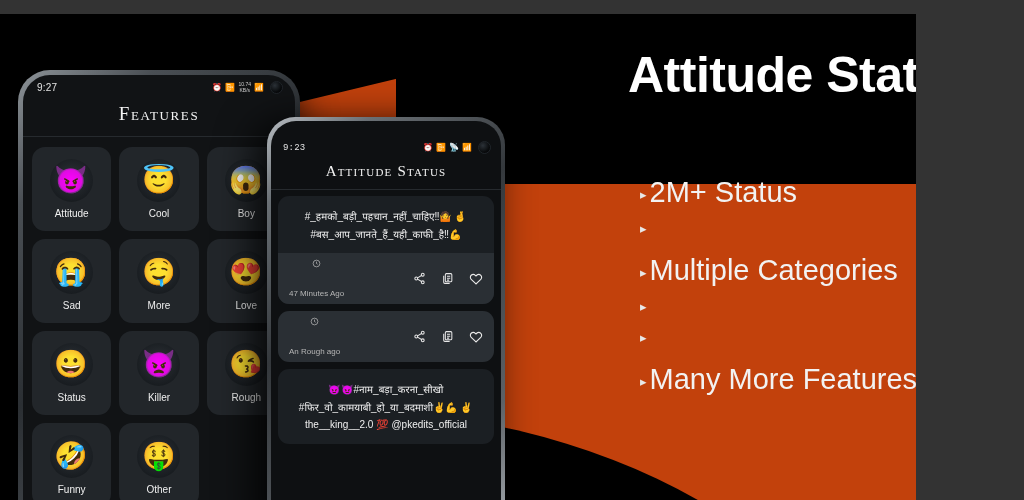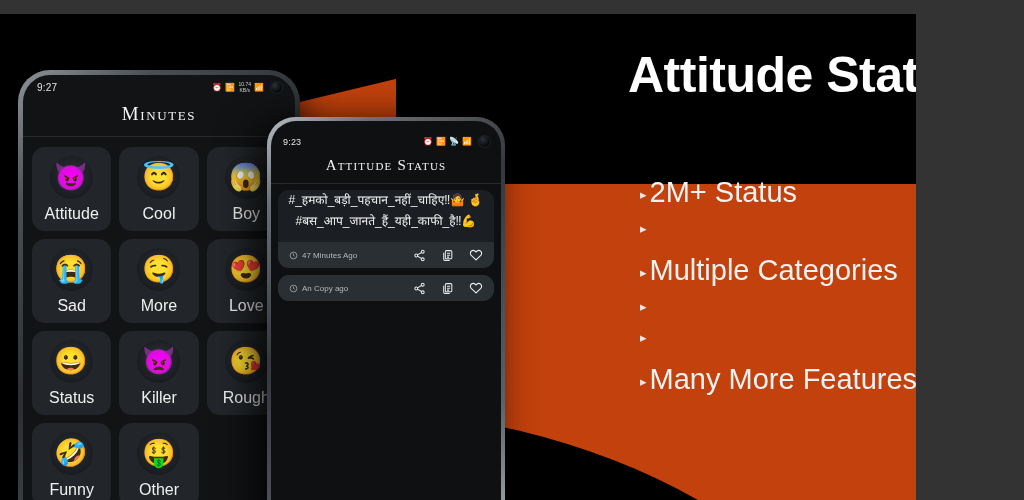--- a/index.html
+++ b/index.html
@@ -77,21 +77,21 @@
     padding:6px 12px 2px 14px; color:#e3e3e3; flex:none;
   }
   .sb-time { font-size:10px; letter-spacing:.2px; }
   .sb-icons { display:flex; align-items:center; gap:3px; font-size:8px; color:#cfcfcf; }
   .sb-net { font-size:5px; line-height:1.05; text-align:center; }
   .punchhole {
     width:13px; height:13px; border-radius:50%;
     background:radial-gradient(circle at 35% 32%, #2c3238 0%, #0a0c0e 62%, #000 100%);
     border:1px solid #20252a; margin-left:3px;
   }
-  #phone-right .statusbar { padding:14px 10px 2px 12px; }
+  #phone-right .statusbar { padding:20px 10px 2px 12px;font-family:Liberation Mono, monospace; }
   #phone-right .sb-time { font-size:9px; }
 
   
   .app-header {
     text-align:center; color:#f3f3f3; font-family:"Liberation Serif", serif;
     font-variant:small-caps; letter-spacing:1.6px; flex:none;
   }
   #phone-left .app-header { font-size:19px; padding:7px 0 11px; }
   #phone-right .app-header { font-size:15px; padding:7px 0 9px; letter-spacing:1.2px; }
   .hdr-divider { height:1px; background:#262a2e; flex:none; }
@@ -104,34 +104,34 @@
   .cat-cell {
     background:#22262a; border-radius:13px; height:84px;
     display:flex; flex-direction:column; align-items:center; justify-content:center; gap:6px;
   }
   .cat-emoji {
     width:43px; height:43px; border-radius:50%;
     background:radial-gradient(circle at 50% 45%, #2e3338 0%, #191d21 70%, #141719 100%);
     display:flex; align-items:center; justify-content:center;
     font-size:27px; line-height:1;
   }
-  .cat-label { color:#efefef; font-size:16px; }
+  .cat-label { color:#efefef; font-size:10px; }
 
   
   .feed { flex:1; padding:6px 7px 0; display:flex; flex-direction:column; gap:7px; overflow:hidden; }
   .status-card { background:#1b1f23; border-radius:11px; overflow:hidden; flex:none; }
   .status-text {
-    color:#f0f0f0; font-size:12px; line-height:1.75; text-align:center;
-    padding:0 9px 10px; word-break:break-word;
+    color:#f0f0f0; font-size:10px; line-height:1.75; text-align:center;
+    padding:12px 9px 10px; word-break:break-word;
   }
   .status-actions {
     display:flex; align-items:center; justify-content:space-between;
     background:#2a2f34; padding:6px 11px;
   }
-  .act-time { display:flex; align-items:center; gap:4px; color:#b6b6b6; font-size:8px; }
+  .act-time { display:flex; align-items:center; gap:21px; color:#b6b6b6; font-size:8px;flex-direction:column; }
   .act-icons { display:flex; align-items:center; gap:15px; }
   .act-icons svg { display:block; }
   .clock-ic { width:9px; height:9px; }
 </style>
 </head>
 <body>
 
 <div id="stage">
 
   <div class="bg-layer">
@@ -148,21 +148,21 @@
         <span class="sb-time">9:27</span>
         <span class="sb-icons">
           <span>⏰</span>
           <span>📴</span>
           <span class="sb-net">10.74<br>KB/s</span>
           <span>📶</span>
           <span class="punchhole"></span>
         </span>
       </div>
 
-      <div class="app-header">Minutes</div>
+      <div class="app-header">Features</div>
       <div class="hdr-divider"></div>
 
       <div class="cat-grid">
         <div class="cat-cell">
           <div class="cat-emoji">😈</div>
           <div class="cat-label">Attitude</div>
           </div>
         <div class="cat-cell">
           <div class="cat-emoji">😇</div>
           <div class="cat-label">Cool</div>
@@ -257,41 +257,47 @@
           </div>
         </div>
 
         <div class="status-card">
           <div class="status-actions">
             <span class="act-time">
               <svg class="clock-ic" viewBox="0 0 24 24" fill="none" stroke="#b6b6b6" stroke-width="2">
                   <circle cx="12" cy="12" r="9"></circle>
                   <path d="M12 7v5l3 2"></path>
                 </svg>
-              <span>An Copy ago</span>
+              <span>An Rough ago</span>
             </span>
             <span class="act-icons">
               <svg width="13" height="13" viewBox="0 0 24 24" fill="none" stroke="#e8e8e8" stroke-width="1.9">
                   <circle cx="18" cy="5" r="2.6"></circle>
                   <circle cx="6" cy="12" r="2.6"></circle>
                   <circle cx="18" cy="19" r="2.6"></circle>
                   <path d="M8.3 10.8 15.7 6.4M8.3 13.2l7.4 4.4"></path>
                 </svg>
               <svg width="13" height="13" viewBox="0 0 24 24" fill="none" stroke="#e8e8e8" stroke-width="1.9">
                   <rect x="8" y="3" width="12" height="15" rx="2"></rect>
                   <path d="M5 7v12a2 2 0 0 0 2 2h9"></path>
                   <path d="M11 8h6M11 11.5h6M11 15h4"></path>
                 </svg>
               <svg width="14" height="14" viewBox="0 0 24 24" fill="none" stroke="#e8e8e8" stroke-width="1.9">
                   <path d="M12 20.5 3.8 12.6a4.9 4.9 0 0 1 0-7 4.9 4.9 0 0 1 7 0l1.2 1.2 1.2-1.2a4.9 4.9 0 0 1 7 0 4.9 4.9 0 0 1 0 7z"></path>
                 </svg>
             </span>
           </div>
         </div>
 
+        <div class="status-card">
+          <div class="status-text">😈😈#नाम_बड़ा_करना_सीखो
+#फिर_वो_कामयाबी_हो_या_बदमाशी✌️💪
+✌️  the__king__2.0 💯
+@pkedits_official</div>
+        </div>
 
       </div>
     </div>
   </div>
 
   <div class="promo">
     <div class="promo-title">Attitude Status</div>
   </div>
 
   <div class="feature-list">

